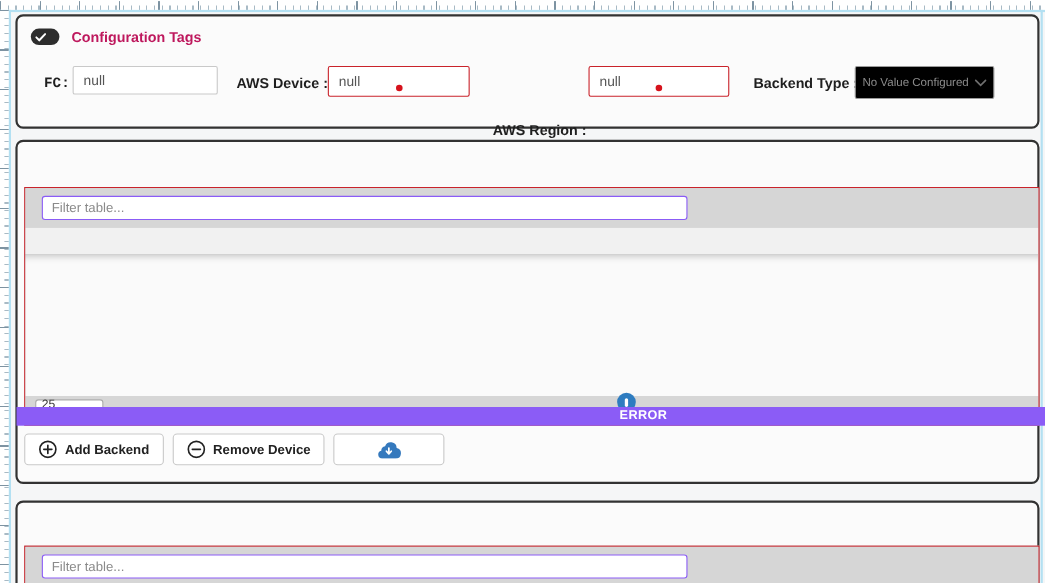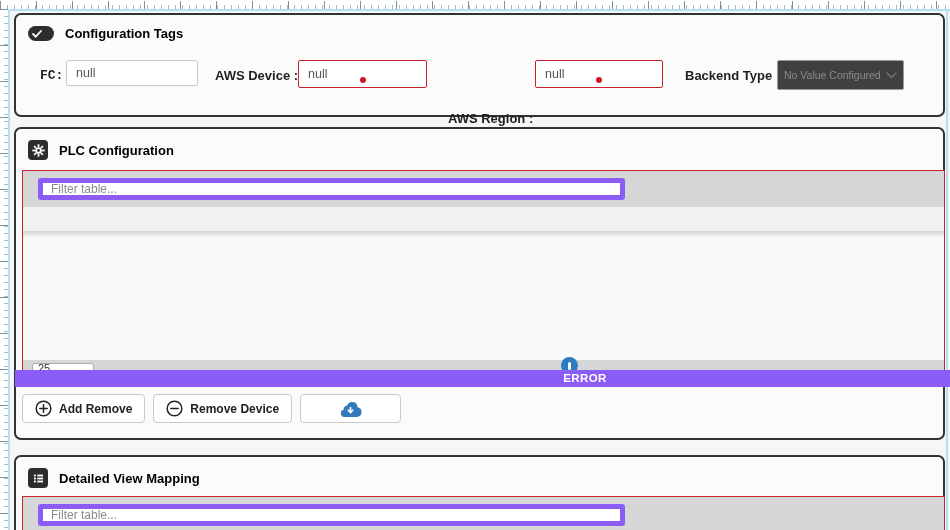--- a/index.html
+++ b/index.html
@@ -26,21 +26,21 @@
   .grid-line-right{position:absolute;left:946px;top:9px;width:2px;height:521px;background:#b3e0f2;}
 
   
   .panel{position:absolute;left:14px;width:931px;background:#fbfbfb;
     border:2px solid #323232;border-radius:7px;box-sizing:border-box;}
   .panel-tags{top:13px;height:104px;}
   .panel-plc{top:127px;height:313px;}
   .panel-map{top:455px;height:90px;}
 
   .panel-header{position:absolute;left:12px;top:11px;display:flex;align-items:center;gap:11px;}
-  .panel-title{font-size:13px;font-weight:bold;color:#000000;margin:0;}
+  .panel-title{font-size:13px;font-weight:bold;color:#be185d;margin:0;}
 
   .icon-toggle{width:26px;height:15px;background:#2d2d2d;border-radius:8px;
     display:inline-flex;align-items:center;padding-left:4px;box-sizing:border-box;}
   .icon-square{width:20px;height:20px;background:#2d2d2d;border-radius:4px;
     display:inline-flex;align-items:center;justify-content:center;}
 
   
   .field-label{position:absolute;font-size:13px;font-weight:bold;color:#1f1f1f;top:53px;}
   .lbl-fc{left:24px;font-family:Liberation Mono, monospace;}
   .lbl-prefix{left:199px;}
@@ -52,34 +52,34 @@
   .inp-fc{left:50px;width:132px;}
   .invalid-wrap{position:absolute;top:45px;height:28px;border:1.5px solid #c9232b;border-radius:2px;
     background:#fff;box-sizing:border-box;}
   .wrap-prefix{left:282px;width:129px;}
   .wrap-region{left:519px;width:128px;}
   .invalid-wrap input{border:none;width:100%;height:100%;background:transparent;
     font-family:"Liberation Sans",sans-serif;font-size:12.5px;color:#555;padding:0 9px;
     box-sizing:border-box;outline:none;}
   .red-dot{position:absolute;left:50%;bottom:4px;width:6px;height:6px;margin-left:-3px;
     border-radius:50%;background:#d6121c;}
-  .select-gray{position:absolute;left:761px;top:45px;width:127px;height:30px;background:#404040;
+  .select-gray{position:absolute;left:761px;top:45px;width:127px;height:30px;background:#000000;
     border:1px solid #9b9b9b;border-radius:2px;color:#8b8b8b;font-size:10.5px;
     display:flex;align-items:center;gap:5px;padding:0 6px;box-sizing:border-box;
     white-space:nowrap;cursor:default;}
   .select-gray .sel-text{overflow:hidden;flex:1;}
 
   
   .table-shell{position:absolute;left:6px;right:-2px;border:1px solid #c9232b;
     background:#d6d6d6;box-sizing:border-box;overflow:hidden;}
   .shell-plc{top:41px;height:217px;}
   .shell-map{top:39px;height:50px;}
   .filter-bar{height:36px;background:#d6d6d6;position:relative;}
   .filter-input{position:absolute;left:15px;top:7px;width:587px;height:22px;
-    border:5px solid #8b5cf6;border-radius:3px;background:#fff;
+    border:1px solid #8b5cf6;border-radius:3px;background:#fff;
     font-family:"Liberation Sans",sans-serif;font-size:12px;color:#444;padding:0 8px;
     box-sizing:border-box;outline:none;}
   .filter-input::placeholder{color:#8a8a8a;}
   .table-sub{height:24px;background:#f1f1f1;}
   .table-body{height:129px;background:#fafafa;box-shadow:inset 0 7px 7px -5px rgba(0,0,0,0.22);}
   .table-footer{height:28px;background:#d6d6d6;position:relative;}
   .rows-select{position:absolute;left:9px;top:3px;width:62px;height:22px;background:#fff;
     border:1px solid #ababab;border-radius:3px;font-size:11px;color:#333;
     display:flex;align-items:center;gap:5px;padding:0 5px;box-sizing:border-box;}
   .rows-select .sel-text{flex:1;}
@@ -137,39 +137,20 @@
     <span class="field-label lbl-backend">Backend Type :</span>
     <div class="select-gray">
       <span class="sel-text">No Value Configured</span>
       <svg width="11" height="7" viewBox="0 0 11 7">
           <path d="M1 1 L5.5 5.5 L10 1" stroke="#6e6e6e" stroke-width="1.6" fill="none" stroke-linecap="round"></path>
         </svg>
     </div>
   </section>
 
   <section class="panel panel-plc">
-    <div class="panel-header">
-      <span class="icon-square">
-        <svg width="13" height="13" viewBox="0 0 24 24">
-          <g fill="#fff">
-            <circle cx="12" cy="12" r="6.2"></circle>
-            <rect x="10.4" y="0.5" width="3.2" height="5"></rect>
-            <rect x="10.4" y="18.5" width="3.2" height="5"></rect>
-            <rect x="0.5" y="10.4" width="5" height="3.2"></rect>
-            <rect x="18.5" y="10.4" width="5" height="3.2"></rect>
-            <rect x="10.4" y="0.5" width="3.2" height="5" transform="rotate(45 12 12)"></rect>
-            <rect x="10.4" y="18.5" width="3.2" height="5" transform="rotate(45 12 12)"></rect>
-            <rect x="0.5" y="10.4" width="5" height="3.2" transform="rotate(45 12 12)"></rect>
-            <rect x="18.5" y="10.4" width="5" height="3.2" transform="rotate(45 12 12)"></rect>
-          </g>
-          <circle cx="12" cy="12" r="2.6" fill="#2d2d2d"></circle>
-        </svg>
-      </span>
-      <h2 class="panel-title">PLC Configuration</h2>
-    </div>
 
     <div class="table-shell shell-plc">
       <div class="filter-bar">
         <input class="filter-input" type="text" placeholder="Filter table..." style="">
       </div>
       <div class="table-sub"></div>
       <div class="table-body"></div>
       <div class="table-footer">
         <div class="rows-select">
           <span class="sel-text">25 rows</span>
@@ -179,21 +160,21 @@
         </div>
       </div>
     </div>
 
     <div class="btn-row">
       <button class="btn">
         <svg width="17" height="17" viewBox="0 0 17 17">
           <circle cx="8.5" cy="8.5" r="7.3" fill="none" stroke="#222" stroke-width="1.5"></circle>
           <path d="M8.5 4.8 V12.2 M4.8 8.5 H12.2" stroke="#222" stroke-width="1.5" stroke-linecap="round"></path>
         </svg>
-        <span>Add Remove</span>
+        <span>Add Backend</span>
       </button>
       <button class="btn">
         <svg width="17" height="17" viewBox="0 0 17 17">
           <circle cx="8.5" cy="8.5" r="7.3" fill="none" stroke="#222" stroke-width="1.5"></circle>
           <path d="M4.8 8.5 H12.2" stroke="#222" stroke-width="1.5" stroke-linecap="round"></path>
         </svg>
         <span>Remove Device</span>
       </button>
       <button class="btn btn-cloud">
         <svg width="23" height="16" viewBox="0 0 23 16">
@@ -206,35 +187,20 @@
 
   <div class="info-bubble">
       <span></span>
     </div>
 
   <div class="error-bar">
     <span class="error-text">ERROR</span>
   </div>
 
   <section class="panel panel-map">
-    <div class="panel-header">
-      <span class="icon-square">
-        <svg width="13" height="13" viewBox="0 0 20 20">
-          <g fill="#fff">
-            <rect x="3" y="4" width="3" height="2.8"></rect>
-              <rect x="8" y="4" width="9" height="2.8"></rect>
-            <rect x="3" y="8.6" width="3" height="2.8"></rect>
-              <rect x="8" y="8.6" width="9" height="2.8"></rect>
-            <rect x="3" y="13.2" width="3" height="2.8"></rect>
-              <rect x="8" y="13.2" width="9" height="2.8"></rect>
-          </g>
-        </svg>
-      </span>
-      <h2 class="panel-title">Detailed View Mapping</h2>
-    </div>
 
     <div class="table-shell shell-map">
       <div class="filter-bar">
         <input class="filter-input" type="text" placeholder="Filter table..." style="">
       </div>
     </div>
   </section>
 
 </div>
 

